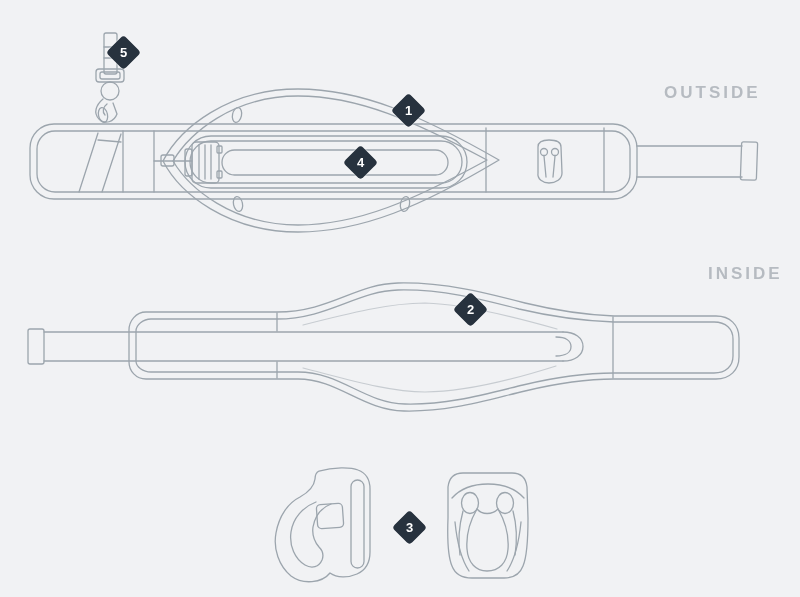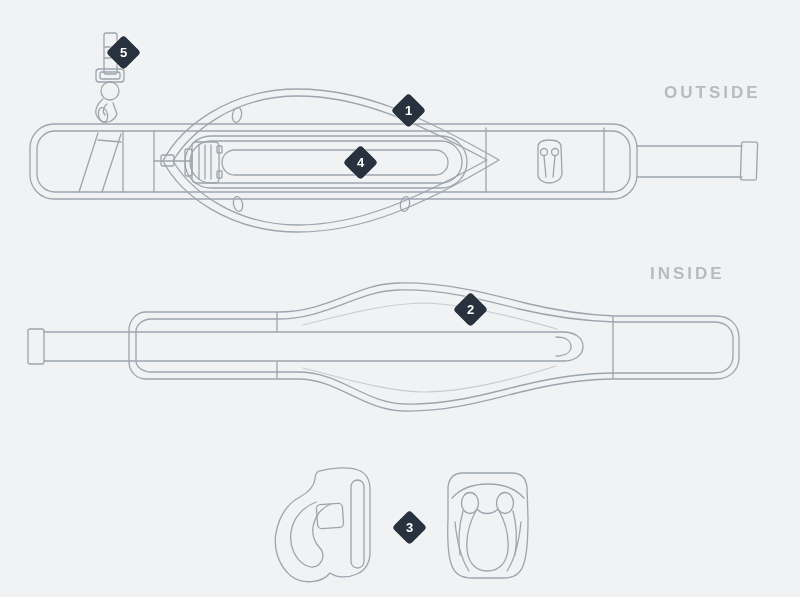--- a/index.html
+++ b/index.html
@@ -146,21 +146,21 @@
       <ellipse class="s" cx="505" cy="503" rx="8.5" ry="10.5"></ellipse>
       <path class="s" d="M463,511 C459,526 458,542 460,555"></path>
       <path class="s" d="M513,511 C517,526 517,542 515,555"></path>
       <path class="s" d="M477,509 C470,521 466,536 467,549 C468,563 476,571 487,571 C499,571 507,563 508,549 C509,536 505,521 498,509 C492,515 482,515 477,509 Z"></path>
       <path class="s" d="M455,522 C457,542 461,559 469,571"></path>
       <path class="s" d="M521,522 C519,542 515,559 507,571"></path>
     </g>
   </svg>
 
   <div class="view-label" style="left:664px;top:83px;">OUTSIDE</div>
-  <div class="view-label" style="left:650px;top:264px;">INSIDE</div>
+  <div class="view-label" style="left:708px;top:264px;">INSIDE</div>
 
   <div class="marker" style="left:395.5px;top:97.5px;">
     <span>1</span>
   </div>
   <div class="marker" style="left:457.5px;top:296.5px;">
     <span>2</span>
   </div>
   <div class="marker" style="left:396.5px;top:514.5px;">
     <span>3</span>
   </div>

